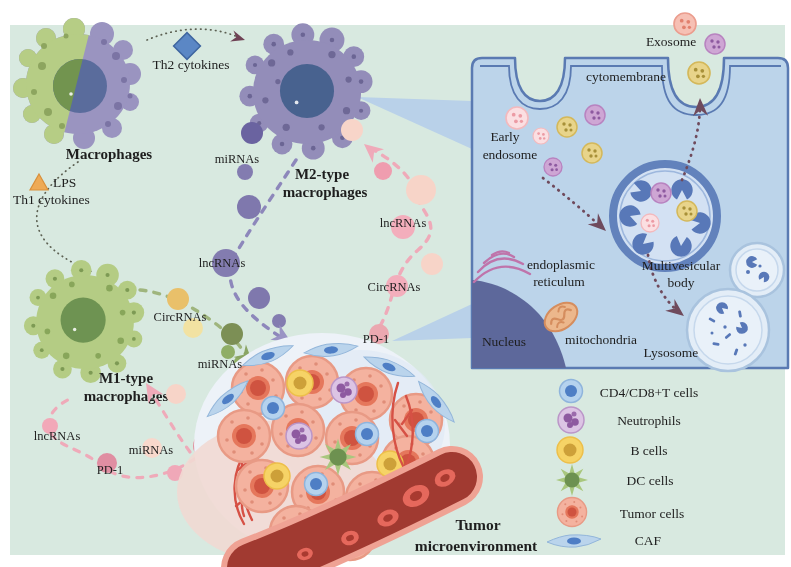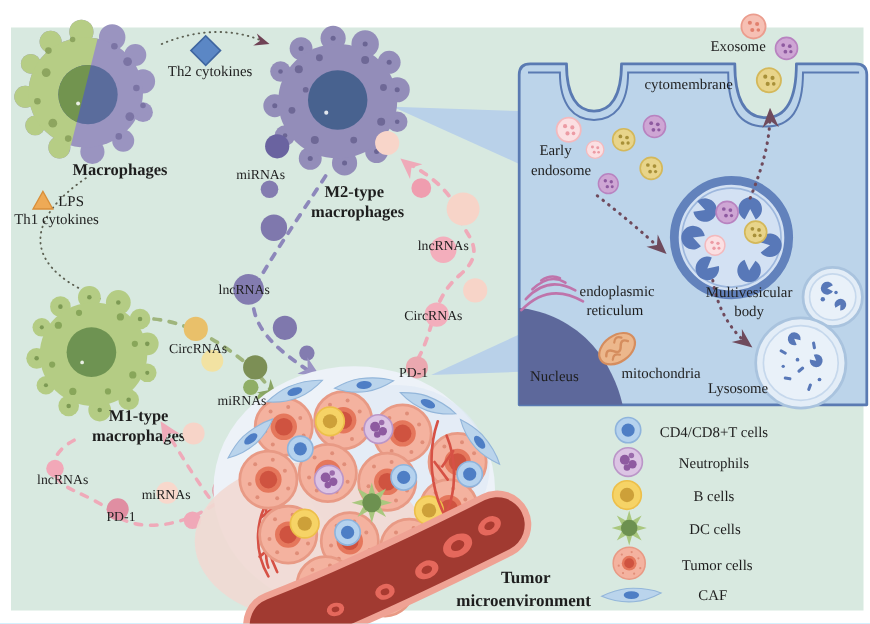--- a/index.html
+++ b/index.html
@@ -1,16 +1,16 @@
 <!DOCTYPE html>
 <html><head>
 <meta charset="utf-8">
 <style>
   html,body{margin:0;padding:0;background:#ffffff;}
-  .fig-wrap{position:relative;width:791px;height:567px;background:#7dd3fc;overflow:hidden;}
+  .fig-wrap{position:relative;width:791px;height:567px;background:#fde047;overflow:hidden;}
   svg{display:block;}
   text{font-family:"Liberation Serif","DejaVu Serif",serif;fill:#1e1e1e;}
   .lbl{font-size:13.5px;}
   .lbl-sm{font-size:12.5px;}
   .lbl-b{font-size:15px;font-weight:bold;}
   .lbl-b2{font-size:15.5px;font-weight:bold;}
 </style>
 </head>
 <body>
 

